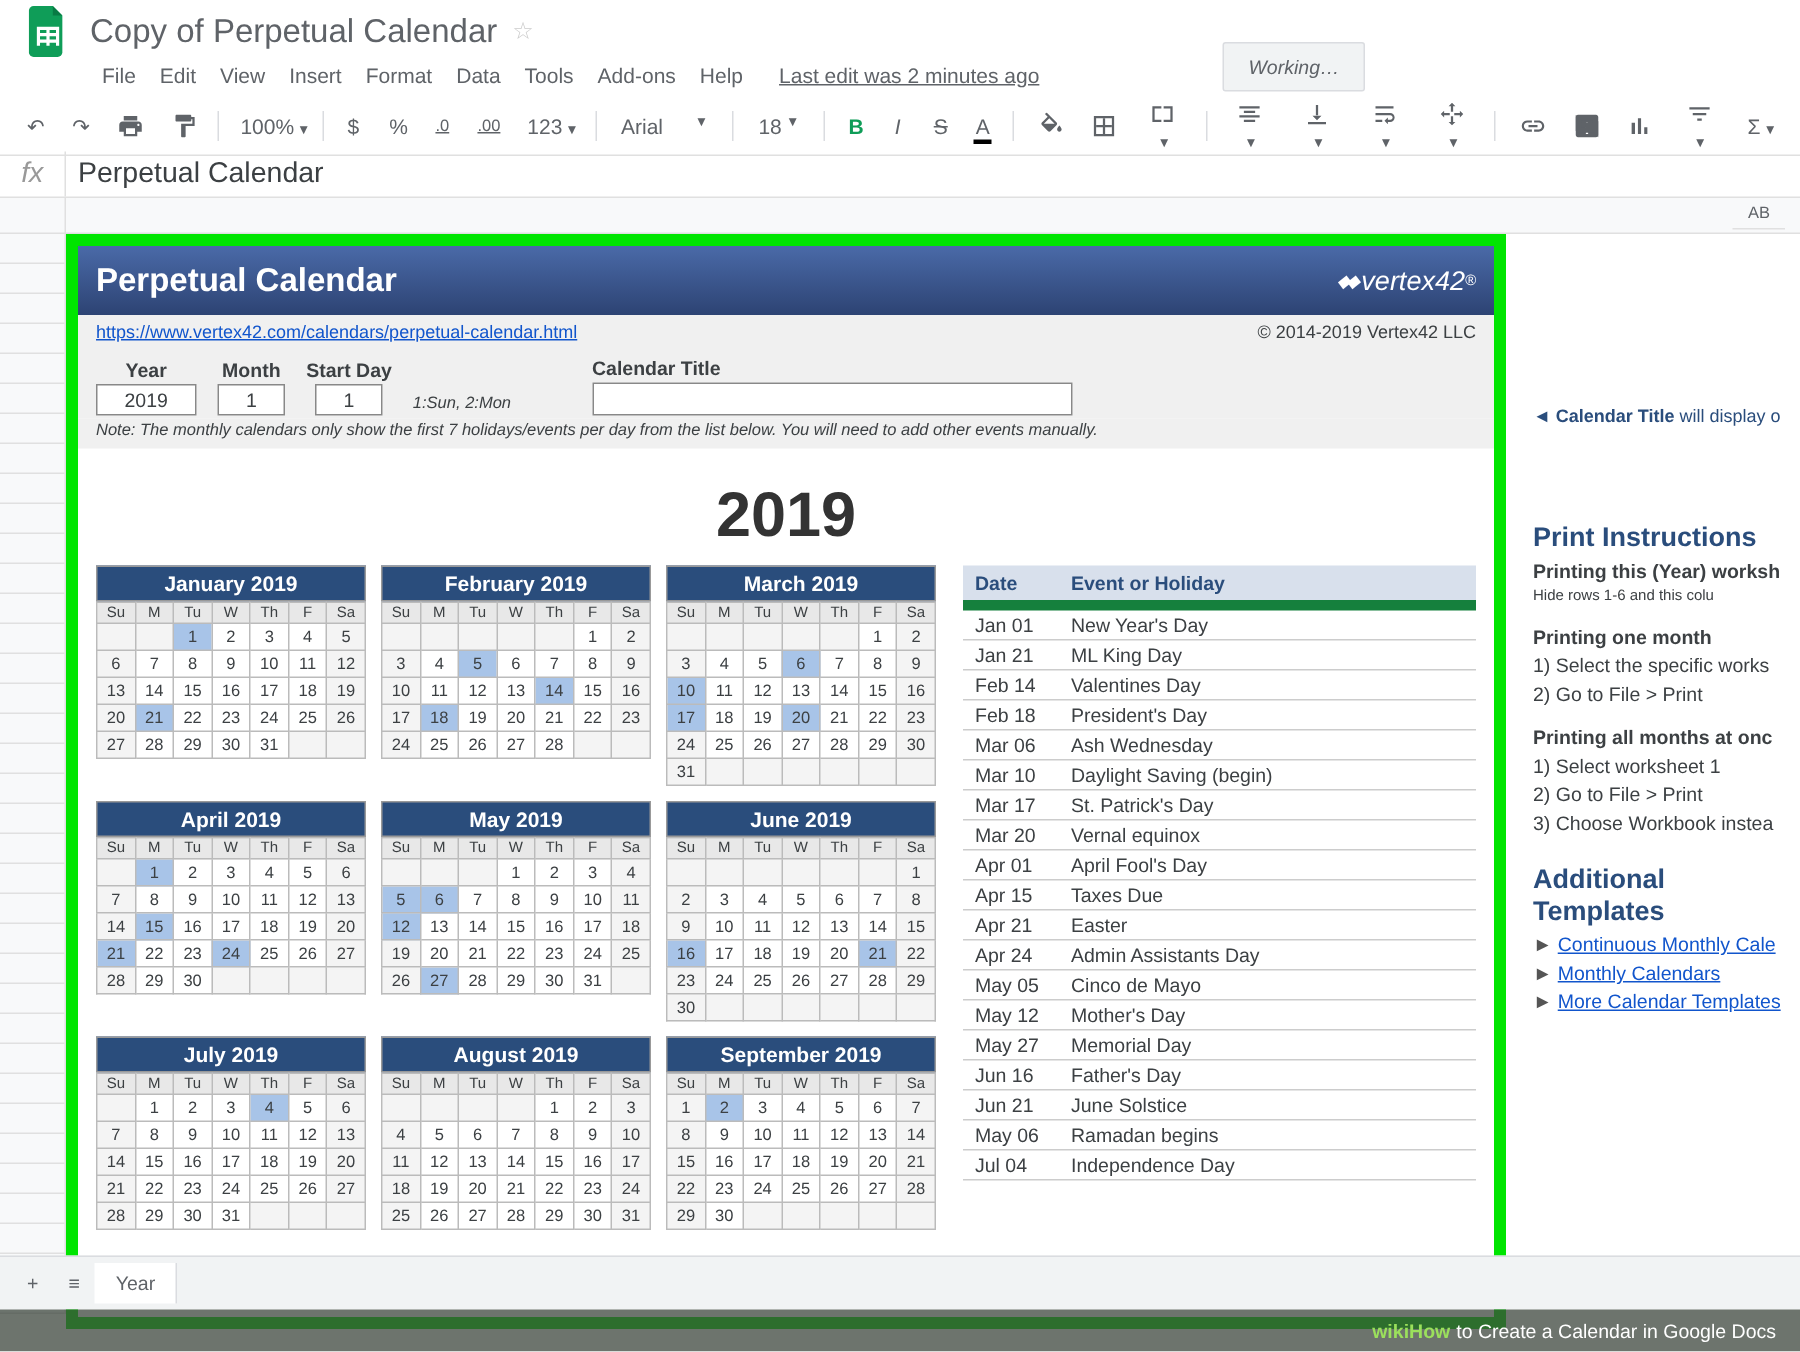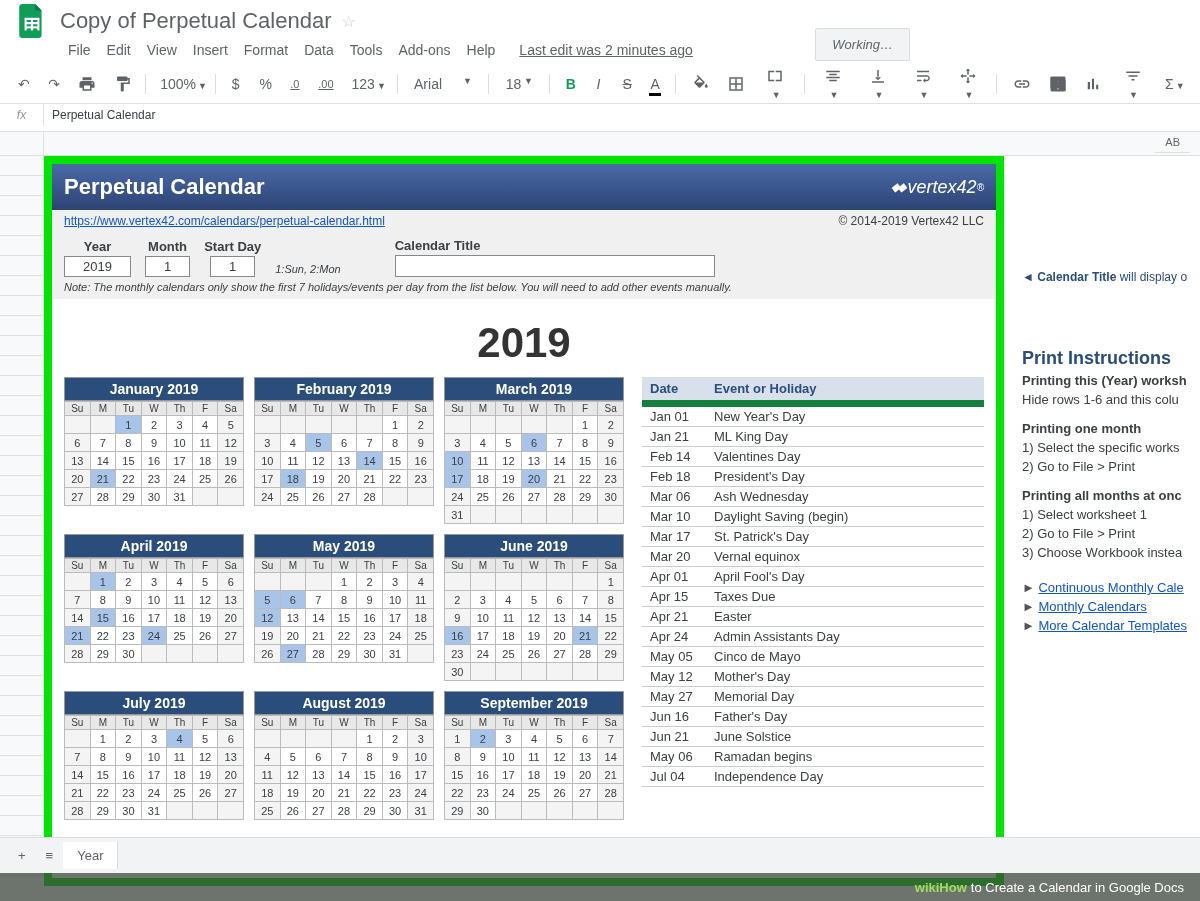--- a/index.html
+++ b/index.html
@@ -21,21 +21,21 @@
 
 .toolbar { display: flex; align-items: center; padding: 4px 8px; height: 40px; border-bottom: 1px solid #e0e0e0; color: #5f6368; font-size: 14px; }
 .toolbar > * { margin: 0 4px; }
 .toolbar .sep { width: 1px; height: 20px; background: #dadce0; margin: 0 6px; }
 .tb-btn { padding: 4px 6px; cursor: pointer; min-width: 20px; text-align: center; }
 .zoom-sel { padding: 2px 4px; }
 .dropdown-arrow { font-size: 9px; margin-left: 2px; }
 .bold { font-weight: bold; color: #0f9d58; }
 
 
-.formula-bar { display: flex; align-items: flex-start; height: 28px; border-bottom: 1px solid #e0e0e0; font-size: 12px; }
+.formula-bar { display: flex; align-items: flex-end; height: 28px; border-bottom: 1px solid #e0e0e0; font-size: 19px; }
 .fx-label { width: 44px; text-align: center; font-style: italic; color: #999; border-right: 1px solid #e0e0e0; padding: 4px 0; }
 .fx-input { padding: 4px 8px; flex: 1; }
 
 
 .sheet-container { position: relative; height: 793px; }
 .row-headers { position: absolute; left: 0; top: 24px; width: 44px; background: #f8f9fa; border-right: 1px solid #e0e0e0; }
 .row-header { height: 20px; border-bottom: 1px solid #e0e0e0; font-size: 10px; color: #5f6368; display: flex; align-items: center; justify-content: flex-end; padding-right: 4px; }
 .col-headers { position: absolute; left: 44px; top: 0; height: 24px; display: flex; background: #f8f9fa; border-bottom: 1px solid #e0e0e0; width: calc(100% - 44px); }
 .corner { position: absolute; left: 0; top: 0; width: 44px; height: 24px; background: #f8f9fa; border-right: 1px solid #e0e0e0; border-bottom: 1px solid #e0e0e0; }
 
@@ -79,21 +79,21 @@
 .events th { background: #d8e0ec; padding: 4px 8px; text-align: left; font-weight: bold; border-bottom: 7px solid #15803d; color: #2a4d7c; }
 .events td { padding: 2px 8px; border-bottom: 1px solid #ccc; white-space: nowrap; }
 .events td:first-child { width: 64px; }
 
 
 .right-panel { position: absolute; left: 1014px; top: 24px; width: 186px; font-size: 13px; padding: 4px 0 0 8px; }
 .right-panel .ct-hint { margin-top: 110px; color: #2a4d7c; font-size: 12px; }
 .right-panel .ct-hint b { color: #2a4d7c; }
 .right-panel h3 { color: #2a4d7c; font-size: 18px; margin-top: 64px; margin-bottom: 4px; font-weight: bold; }
 .right-panel .sub { font-weight: bold; font-size: 13px; margin-bottom: 4px; }
-.right-panel p { font-size: 13px; margin-bottom: 14px; }
+.right-panel p { font-size: 10px; margin-bottom: 14px; }
 .right-panel .step { font-size: 13px; margin-bottom: 4px; }
 .right-panel a { color: #1155cc; text-decoration: underline; }
 .right-panel .tri { color: #555; }
 
 
 .col-ab { position: absolute; right: 10px; top: 0; font-size: 11px; color: #5f6368; background: #f8f9fa; padding: 4px 10px; border-bottom: 1px solid #e0e0e0; }
 
 
 .wikihow-bar { position: absolute; bottom: 0; left: 0; right: 0; height: 28px; background: rgba(60, 70, 60, 0.75); color: #fff; display: flex; align-items: center; justify-content: flex-end; padding: 0 16px; font-size: 13px; }
 .wikihow-bar b { color: #9be05c; margin-right: 4px; font-weight: bold; }
@@ -969,20 +969,21 @@
     <h3>Print Instructions</h3>
     <div class="sub">Printing this (Year) worksh</div>
     <p>Hide rows 1-6 and this colu</p>
     <div class="sub">Printing one month</div>
     <div class="step">1) Select the specific works</div>
     <div class="step" style="margin-bottom:14px">2) Go to File &gt; Print</div>
     <div class="sub">Printing all months at onc</div>
     <div class="step">1) Select worksheet 1</div>
     <div class="step">2) Go to File &gt; Print</div>
     <div class="step" style="margin-bottom:20px">3) Choose Workbook instea</div>
+    <h3 style="margin-top:14px">Additional Templates</h3>
     <div class="step"><span class="tri">► </span><a>Continuous Monthly Cale</a></div>
     <div class="step"><span class="tri">► </span><a>Monthly Calendars</a></div>
     <div class="step"><span class="tri">► </span><a>More Calendar Templates</a></div>
   </div>
 </div>
 
 <div class="sheet-tabs">
   <span class="tab-btn">+</span>
   <span class="tab-btn">≡</span>
   <span class="tab active">Year</span>

